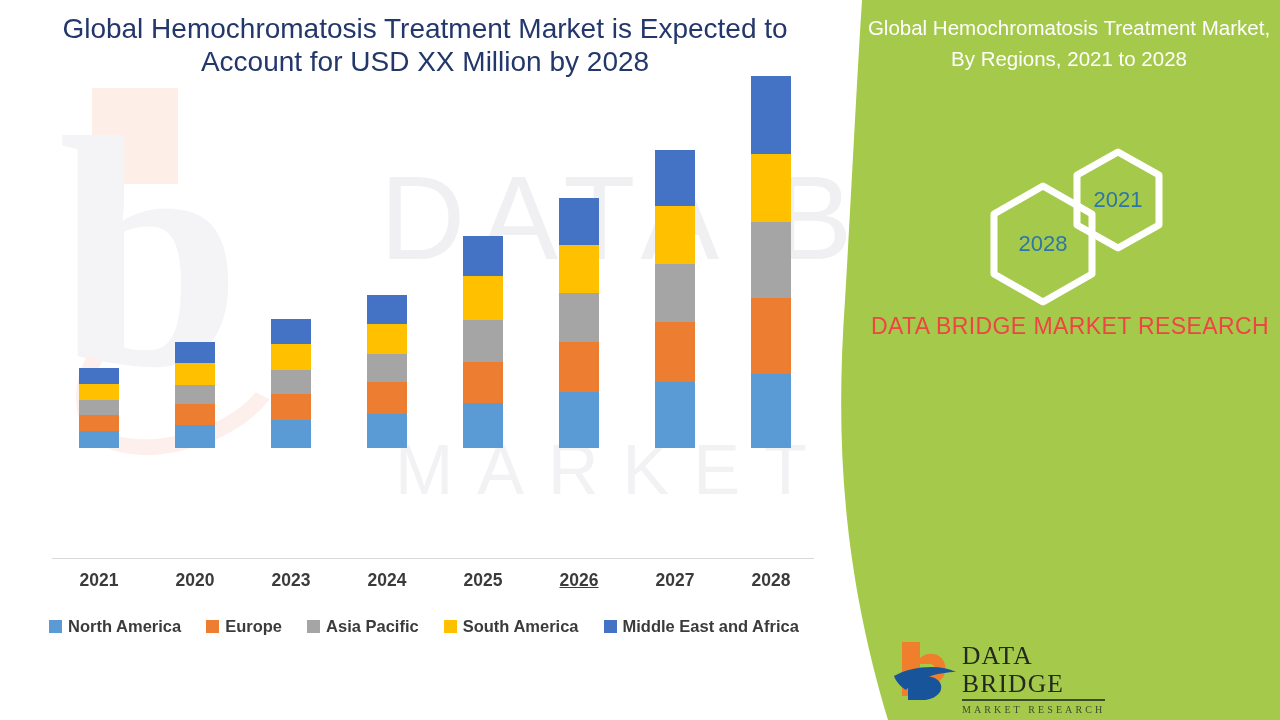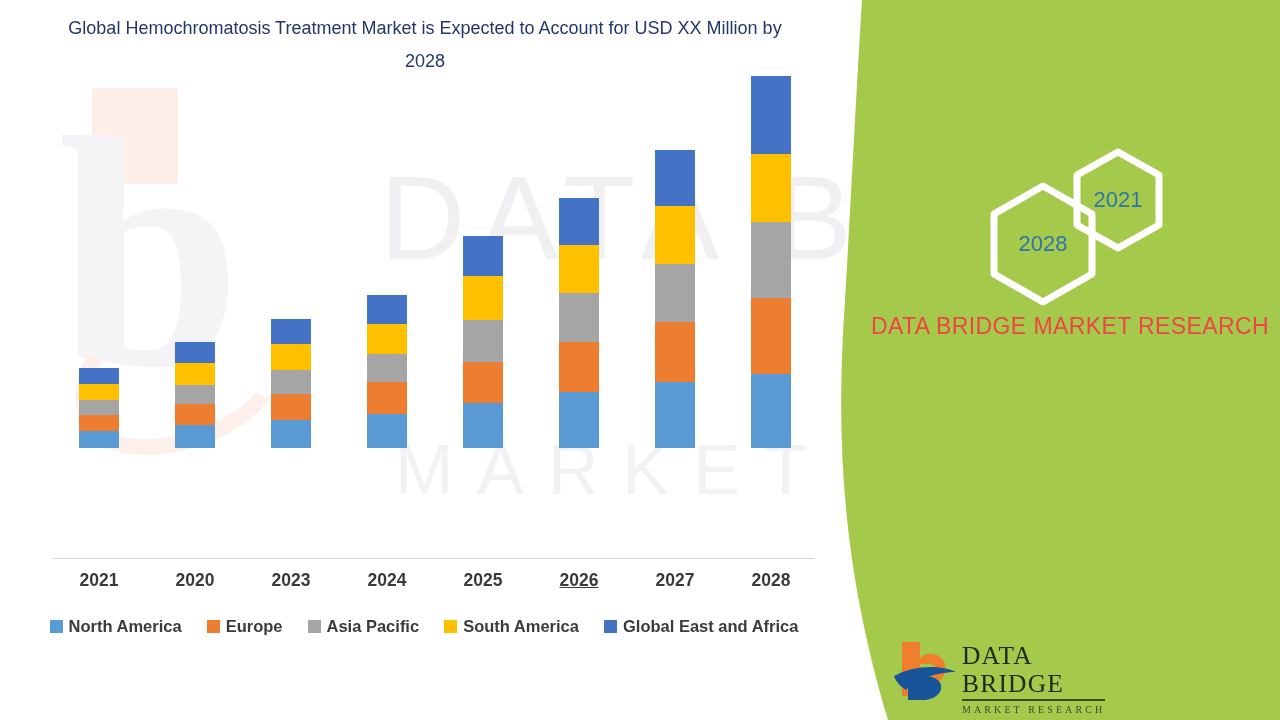--- a/index.html
+++ b/index.html
@@ -41,21 +41,21 @@
   .wm-orange {
     position: absolute; left: 92px; top: 88px;
     width: 86px; height: 96px;
     background: #fdeee8;
   }
 
   
   .chart-title {
     position: absolute; left: 60px; top: 12px; width: 730px;
     text-align: center;
-    font-size: 18px; line-height: 33px;
+    font-size: 28px; line-height: 33px;
     color: #23376b; font-weight: 400;
   }
 
   
   .plot { position: absolute; left: 0; top: 0; width: 848px; height: 610px; }
   .axis-line {
     position: absolute; left: 52px; top: 558px; width: 762px; height: 1px;
     background: #d9d9d9;
   }
   .bar {
@@ -222,29 +222,30 @@
       <div class="legend-item">
         <span class="legend-swatch" style="background: rgb(165, 165, 165);"></span>
         <span class="legend-label">Asia Pacific</span>
       </div>
       <div class="legend-item">
         <span class="legend-swatch" style="background: rgb(255, 192, 0);"></span>
         <span class="legend-label">South America</span>
       </div>
       <div class="legend-item">
         <span class="legend-swatch" style="background: rgb(68, 114, 196);"></span>
-        <span class="legend-label">Global East and Africa</span>
+        <span class="legend-label">Middle East and Africa</span>
       </div>
     </div>
 
   <svg class="green-panel" viewBox="0 0 1280 720" preserveAspectRatio="none">
     <path id="green-shape" d="M 862 0 L 1280 0 L 1280 720 L 888 720 C 840 560 836 430 845 300 C 851 200 856 95 862 0 Z" fill="#a5ca4b"></path>
   </svg>
 
   <div class="green-content">
+    <div class="panel-title">Global Hemochromatosis Treatment Market, By Regions, 2021 to 2028</div>
 
     <div class="hex hex-2028">
       <svg viewBox="0 0 110 124">
         <polygon points="55,4 104,32 104,92 55,120 6,92 6,32" fill="none" stroke="#ffffff" stroke-width="7" stroke-linejoin="round"></polygon>
       </svg>
       <span>2028</span>
     </div>
 
     <div class="hex hex-2021">
       <svg viewBox="0 0 92 104">

